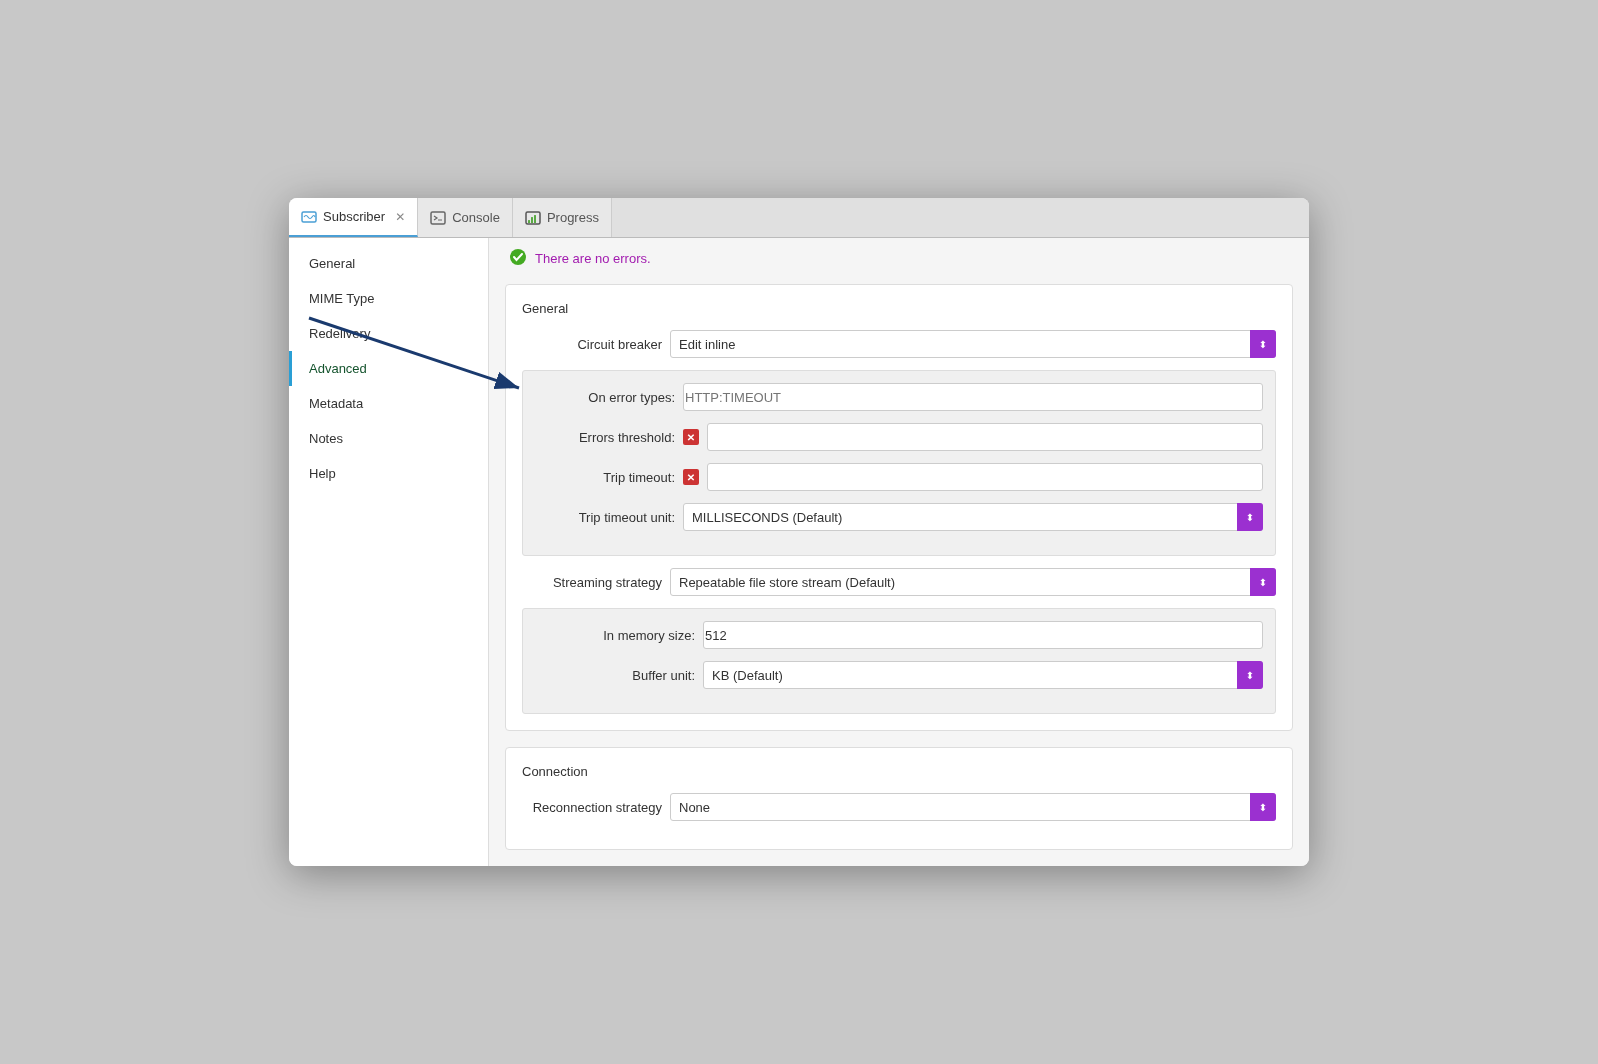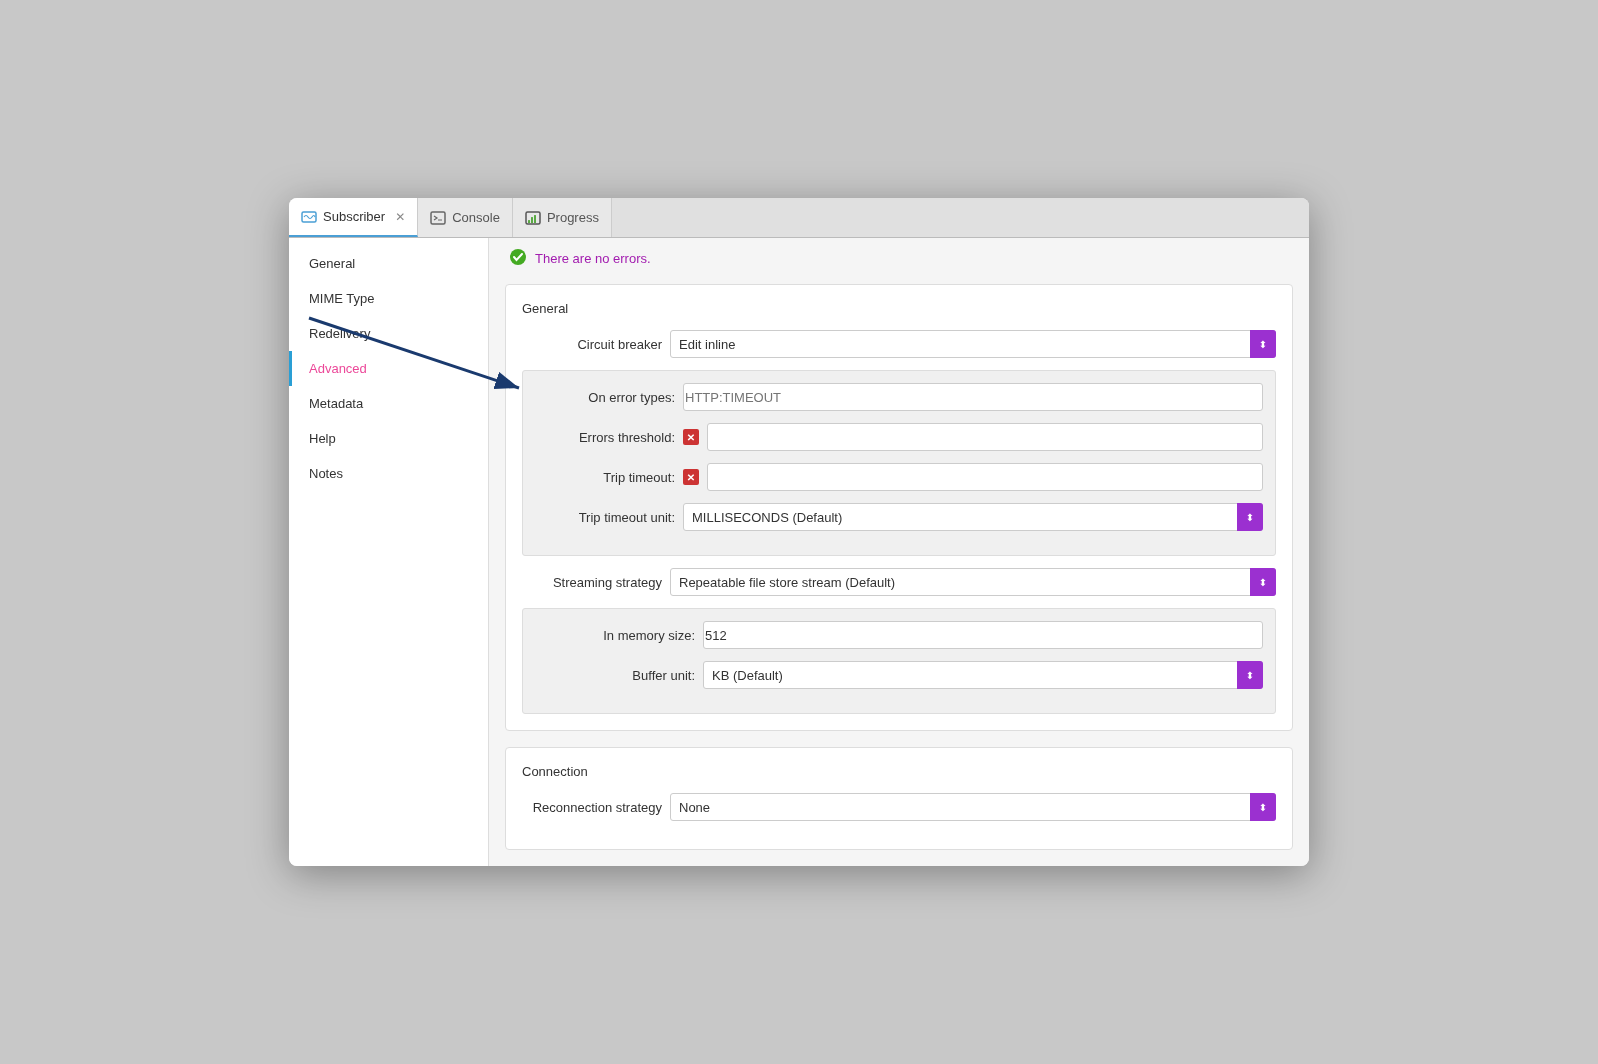--- a/index.html
+++ b/index.html
@@ -70,21 +70,21 @@
     }
     .sidebar-item {
       padding: 10px 20px;
       cursor: pointer;
       color: #333;
       font-size: 13px;
       display: flex;
       align-items: center;
     }
     .sidebar-item.active {
-      color: #ec4899;
+      color: #14532d;
       border-left: 3px solid #2a9fd5;
       padding-left: 17px;
     }
     
     .content-area {
       flex: 1;
       background: #f5f5f5;
       overflow-y: auto;
       padding: 0;
     }
@@ -284,24 +284,24 @@
       <div class="sidebar-item">
         <span>Redelivery</span>
       </div>
       <div class="sidebar-item active">
         <span>Advanced</span>
       </div>
       <div class="sidebar-item">
         <span>Metadata</span>
       </div>
       <div class="sidebar-item">
+        <span>Notes</span>
+      </div>
+      <div class="sidebar-item">
         <span>Help</span>
-      </div>
-      <div class="sidebar-item">
-        <span>Notes</span>
       </div>
     </div>
 
     <div class="content-area">
 
       <div class="status-bar">
         <svg class="status-icon" viewBox="0 0 18 18">
           <circle cx="9" cy="9" r="8" fill="#44aa22"></circle>
           <path d="M5 9 L7.5 12 L13 6" stroke="white" stroke-width="2" fill="none" stroke-linecap="round"></path>
         </svg>

